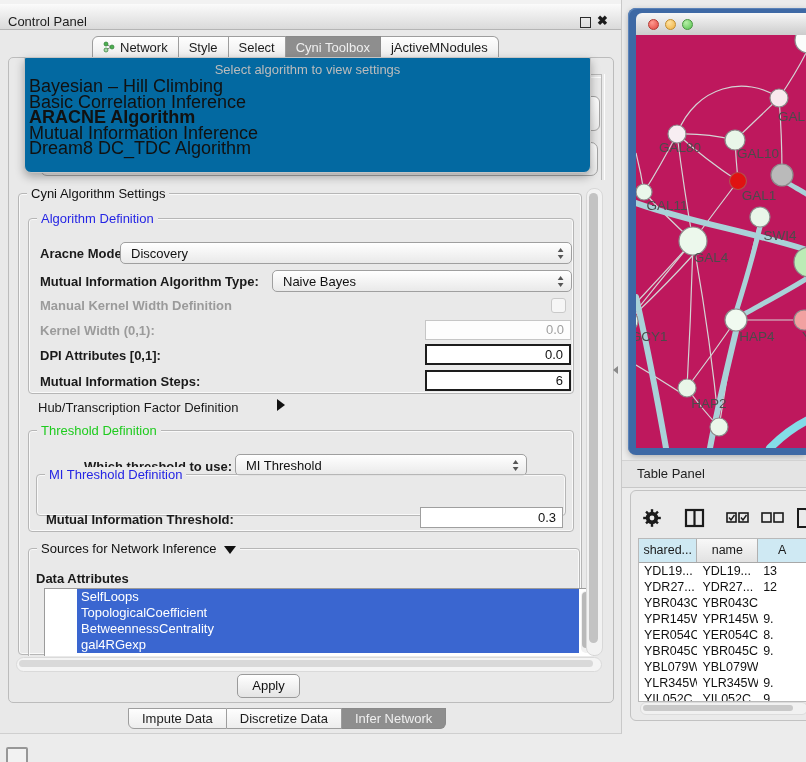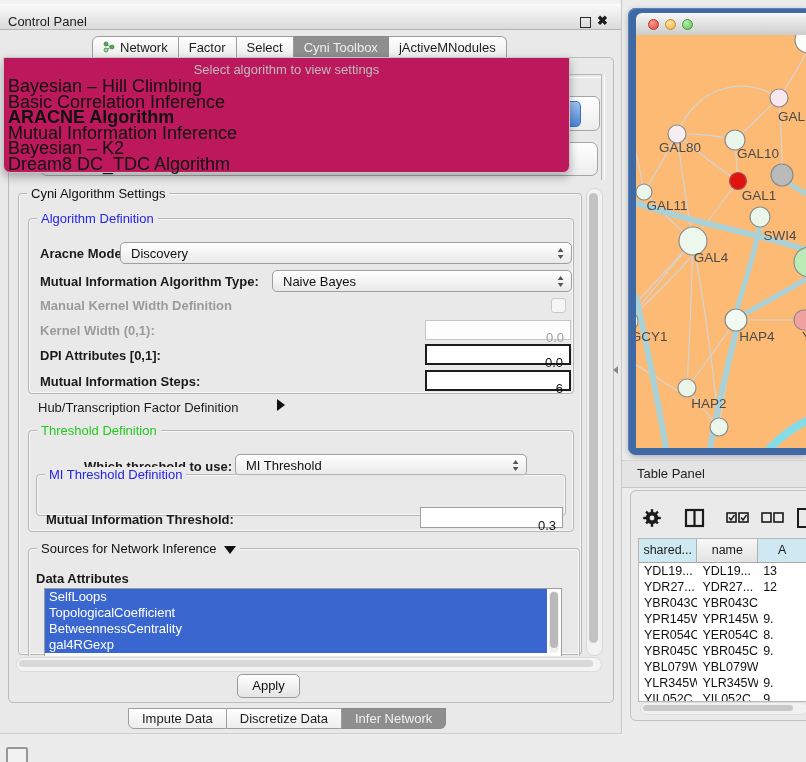--- a/index.html
+++ b/index.html
@@ -25,21 +25,21 @@
   .cp-content{left:8px;top:57px;width:604px;height:644px;background:#e9e9e9;border:1px solid #bcbcbc;border-radius:5px;}
 
   
   .ghost-line{left:556px;top:74px;width:46px;height:2px;border-top:1px solid #b9b9b9;border-bottom:1px solid #fdfdfd;}
   .ghost-vline{left:601px;top:74px;width:2px;height:106px;border-left:1px solid #b9b9b9;border-right:1px solid #fdfdfd;}
   .ghost-combo1{left:300px;top:96px;width:298px;height:33px;background:linear-gradient(#ffffff,#ececec);border:1px solid #a5a5a5;border-radius:6px;}
   .ghost-combo1 .bluecap{position:absolute;right:18px;top:4px;width:20px;height:24px;border-radius:5px;background:linear-gradient(#9ec3ef,#4a86d8);border:1px solid #3f72bb;}
   .ghost-combo2{left:40px;top:142px;width:558px;height:34px;background:linear-gradient(#ffffff,#ededed);border:1px solid #a5a5a5;border-radius:7px;font-size:13px;color:#9f9f9f;line-height:46px;padding-left:14px;box-sizing:border-box;overflow:hidden;}
 
   
-  .popup{left:3px;top:57px;width:565px;height:114px;background:#be185d;border:1px solid #c4c4c4;border-radius:2px 2px 7px 7px;box-shadow:0 4px 10px rgba(0,0,0,0.3);}
+  .popup{left:24px;top:57px;width:565px;height:114px;background:#0369a1;border:1px solid #c4c4c4;border-radius:2px 2px 7px 7px;box-shadow:0 4px 10px rgba(0,0,0,0.3);}
   .popup-prompt{left:0;top:4px;width:565px;text-align:center;font-size:13px;color:#bcbcbc;}
   .popup-list{left:4px;top:21px;width:556px;}
   .pitem{font-size:18px;color:#111;line-height:15.5px;white-space:nowrap;}
   .pitem.bold{font-weight:bold;}
 
   
   .viewport{left:14px;top:184px;width:592px;height:472px;overflow:hidden;}
   .vscroll{left:586px;top:188px;width:15px;height:466px;background:#f2f2f2;border:1px solid #d8d8d8;border-radius:8px;}
   .vscroll .thumb{position:absolute;left:2px;top:4px;width:9px;height:450px;background:#c3c3c3;border-radius:6px;}
   .hscroll{left:16px;top:657px;width:584px;height:13px;background:#f4f4f4;border:1px solid #dadada;border-radius:8px;}
@@ -52,21 +52,21 @@
   .gtitle.green{color:#1ecb1e;}
 
   .lbl{position:absolute;font-size:13px;color:#1a1a1a;white-space:nowrap;}
   .lbl.b{font-weight:bold;}
   .lbl.dis{color:#9b9b9b;font-weight:bold;}
 
   .combo{position:absolute;background:linear-gradient(#ffffff,#e9e9e9);border:1px solid #9f9f9f;border-radius:5px;font-size:13px;color:#111;height:22px;line-height:22px;padding:0 26px 0 10px;box-sizing:border-box;}
   .combo .ud{position:absolute;right:3px;top:3px;width:15px;height:15px;color:#555;font-size:7px;line-height:7px;text-align:center;}
   .ud .t{display:block;transform:scaleX(1.4);}
 
-  .tf{position:absolute;background:#ffffff;font-size:13px;color:#111;text-align:right;padding:8px 6px;box-sizing:border-box;}
+  .tf{position:absolute;background:#ffffff;font-size:13px;color:#111;text-align:right;padding:0 6px;box-sizing:border-box;}
   .tf.dark{border:2px solid #1d1d1d;}
   .tf.lite{border:1px solid #9f9f9f;}
   .tf.dis{border:1px solid #c6c6c6;color:#a0a0a0;background:#fdfdfd;}
 
   .cb{position:absolute;width:13px;height:13px;background:#f6f6f6;border:1px solid #c9c9c9;border-radius:3px;}
 
   .tri-right{position:absolute;width:0;height:0;border-left:8px solid #111;border-top:6px solid transparent;border-bottom:6px solid transparent;}
 
   .attr-list{left:44px;top:588px;width:516px;height:68px;background:#ffffff;border:1px solid #9b9b9b;overflow:hidden;position:absolute;}
   .attr{height:16px;line-height:16px;font-size:13px;color:#ffffff;background:#3a66d0;padding-left:4px;margin-right:14px;}
@@ -84,21 +84,21 @@
   .mini-ico{left:6px;top:747px;width:18px;height:13px;border:2px solid #979797;background:#f2f2f2;border-radius:2px;}
   .split-arrow{left:613px;top:366px;width:0;height:0;border-right:5px solid #8a8a8a;border-top:4px solid transparent;border-bottom:4px solid transparent;}
 
   
   .net-frame{left:628px;top:8px;width:178px;height:447px;background:#3e69a5;border-radius:8px 0 0 8px;box-shadow:inset 1px 1px 0 #5b83b8, 0 2px 6px rgba(0,0,0,0.25);}
   .net-titlebar{left:636px;top:13px;width:170px;height:22px;background:linear-gradient(#f7f7f7,#cccccc);border-radius:6px 0 0 0;border-bottom:1px solid #9a9a9a;}
   .tl{position:absolute;top:6px;width:11px;height:11px;border-radius:50%;}
   .tl.red{left:12px;background:radial-gradient(circle at 35% 30%,#ff9a90,#e0443e);border:1px solid #b13a34;box-sizing:border-box;}
   .tl.yel{left:29px;background:radial-gradient(circle at 35% 30%,#ffe2a0,#efb03f);border:1px solid #c08c2f;box-sizing:border-box;}
   .tl.grn{left:46px;background:radial-gradient(circle at 35% 30%,#b7f0a8,#56c24e);border:1px solid #47953f;box-sizing:border-box;}
-  .net-canvas{left:636px;top:35px;width:170px;height:413px;background:#fdba74;overflow:hidden;}
+  .net-canvas{left:636px;top:35px;width:170px;height:413px;background:#be185d;overflow:hidden;}
 
   
   .tp-strip{left:622px;top:460px;width:184px;height:26px;background:#e4e4e4;border-top:1px solid #d2d2d2;border-bottom:1px solid #c8c8c8;}
   .tp-title{left:637px;top:466px;font-size:13px;color:#222;}
   .tp-panel{left:630px;top:490px;width:180px;height:229px;background:#eaeaea;border:1px solid #c2c2c2;border-radius:6px 0 0 6px;}
   .tp-toolbar{left:640px;top:503px;width:166px;height:30px;}
   .tp-table{left:638px;top:538px;width:168px;height:162px;background:#ffffff;border:1px solid #b9b9b9;border-right:none;overflow:hidden;}
   .th-row{display:flex;height:23px;border-bottom:1px solid #a8a8a8;}
   .th{font-size:12.5px;color:#1a1a1a;text-align:center;line-height:23px;border-right:1px solid #b0b0b0;box-sizing:border-box;overflow:hidden;white-space:nowrap;}
   .th.hl{background:#cfe9f3;text-align:center;}
@@ -127,21 +127,21 @@
         <svg width="12" height="12" viewBox="0 0 12 12">
           <line x1="3" y1="3" x2="8" y2="6" stroke="#888" stroke-width="1"></line>
           <line x1="3" y1="9" x2="8" y2="6" stroke="#888" stroke-width="1"></line>
           <circle cx="3" cy="3" r="2" fill="#4caf50" stroke="#2e7d32" stroke-width="0.7"></circle>
           <circle cx="3" cy="9" r="2" fill="#a5d6a7" stroke="#2e7d32" stroke-width="0.7"></circle>
           <circle cx="9" cy="6" r="2" fill="#4caf50" stroke="#2e7d32" stroke-width="0.7"></circle>
         </svg>
         <span>Network</span>
       </div>
       <div class="tab">
-          <span>Factor</span>
+          <span>Style</span>
         </div>
       <div class="tab">
           <span>Select</span>
         </div>
       <div class="tab sel">
           <span>Cyni Toolbox</span>
         </div>
       <div class="tab last">
           <span>jActiveMNodules</span>
         </div>
@@ -156,21 +156,20 @@
       </div>
     <div class="abs ghost-combo2">gal-filtered sif default node</div>
 
     <div class="abs popup">
       <div class="abs popup-prompt">Select algorithm to view settings</div>
       <div class="abs popup-list">
           <div class="pitem">Bayesian – Hill Climbing</div>
           <div class="pitem">Basic Correlation Inference</div>
           <div class="pitem bold">ARACNE Algorithm</div>
           <div class="pitem">Mutual Information Inference</div>
-          <div class="pitem">Bayesian – K2</div>
           <div class="pitem">Dream8 DC_TDC Algorithm</div>
         </div>
     </div>
 
     <div class="abs viewport">
 
       <div class="group" style="left:4px;top:9px;width:562px;height:460px;">
         <span class="gtitle">Cyni Algorithm Settings</span>
       </div>
 
@@ -222,21 +221,21 @@
       <div class="lbl b" style="left:32px;top:328px;">Mutual Information Threshold:</div>
       <div class="tf lite" style="left:406px;top:323px;width:143px;height:21px;line-height:19px;">0.3</div>
 
       <div class="group" style="left:14px;top:364px;width:550px;height:120px;">
         <span class="gtitle">
           <span>Sources for Network Inference</span>
           <span style="display:inline-block;width:0;height:0;border-top:8px solid #111;border-left:6px solid transparent;border-right:6px solid transparent;margin-left:4px;vertical-align:middle;"></span>
         </span>
       </div>
       <div class="lbl b" style="left:22px;top:387px;">Data Attributes</div>
-      <div class="attr-list" style="left:30px;top:404px;">
+      <div class="attr-list" style="left:30px;top:404px;padding-left:32px;">
         <div id="attr-items">
             <div class="attr">SelfLoops</div>
             <div class="attr">TopologicalCoefficient</div>
             <div class="attr">BetweennessCentrality</div>
             <div class="attr">gal4RGexp</div>
           </div>
         <div class="attr-vscroll">
             <span class="thumb"></span>
           </div>
       </div>

